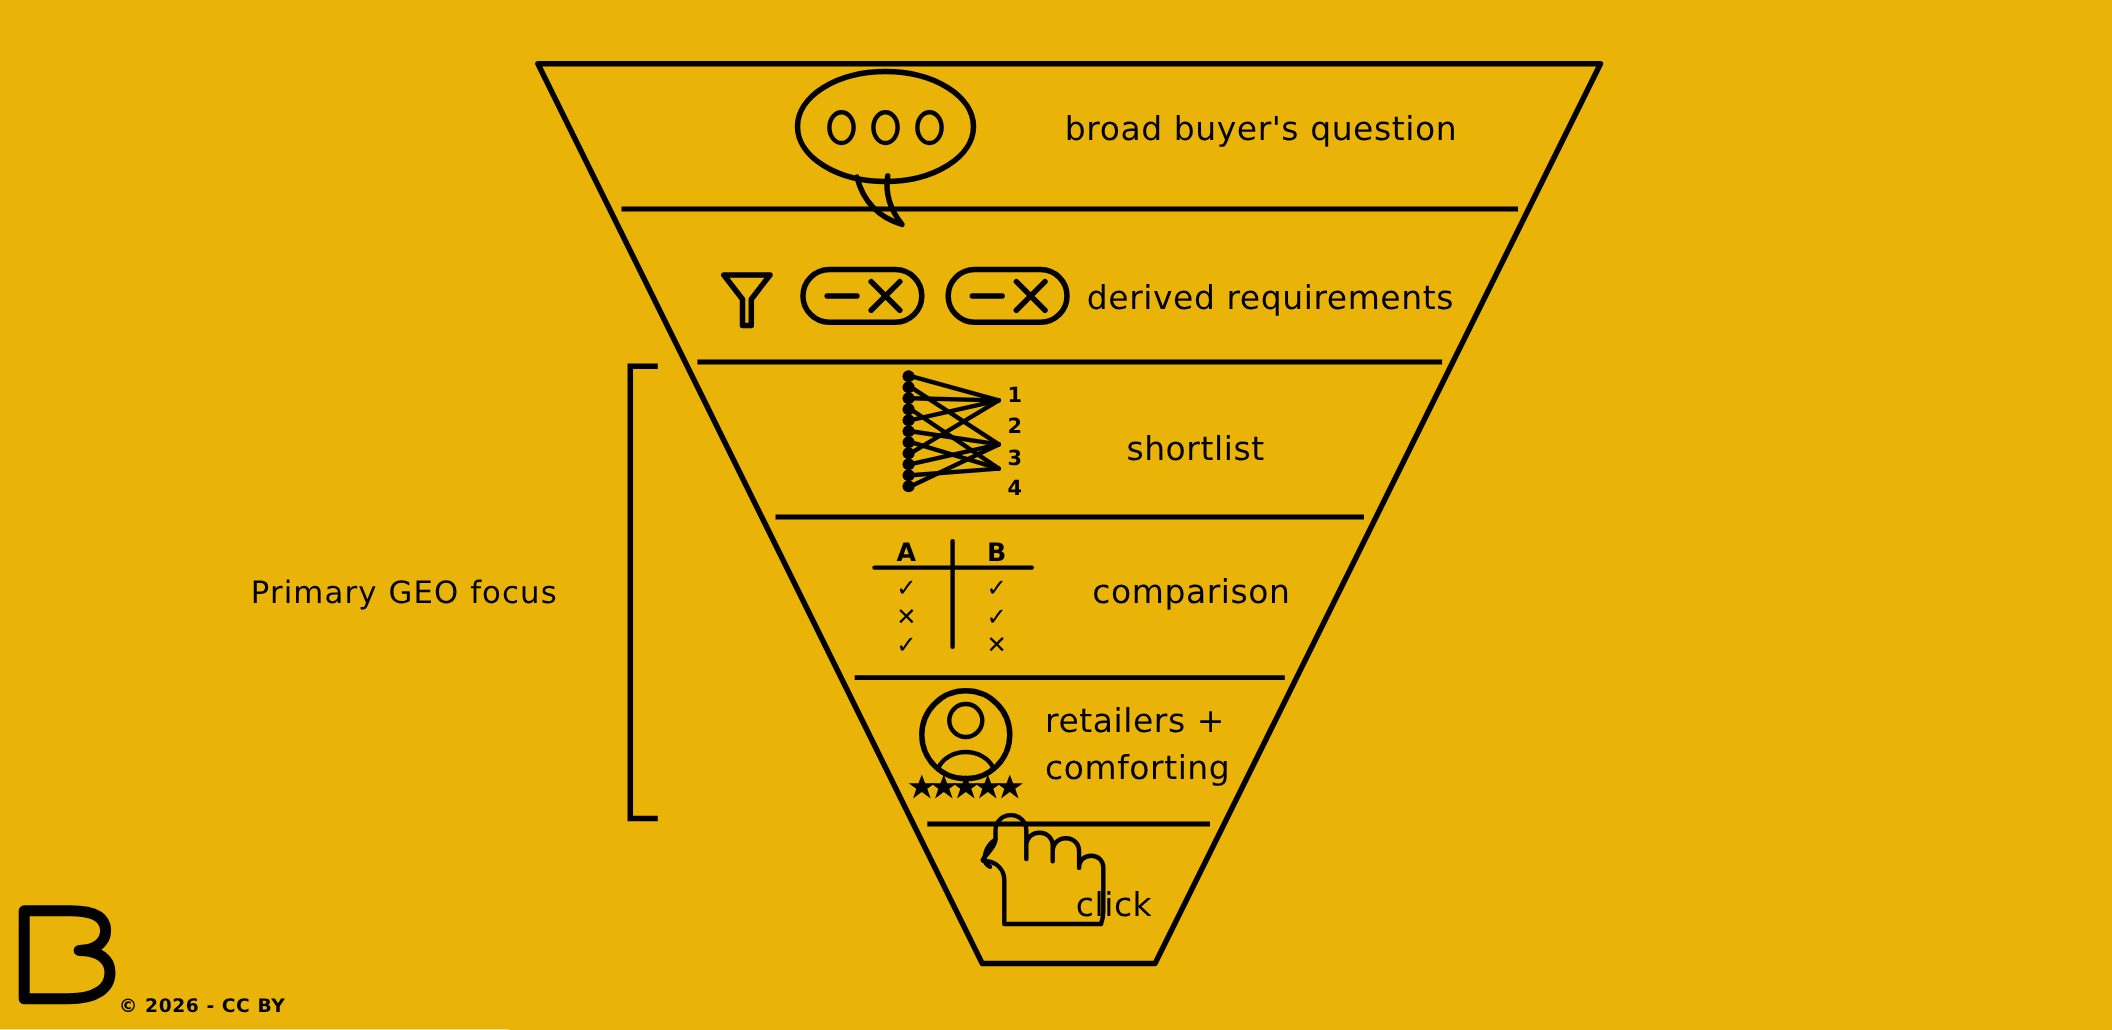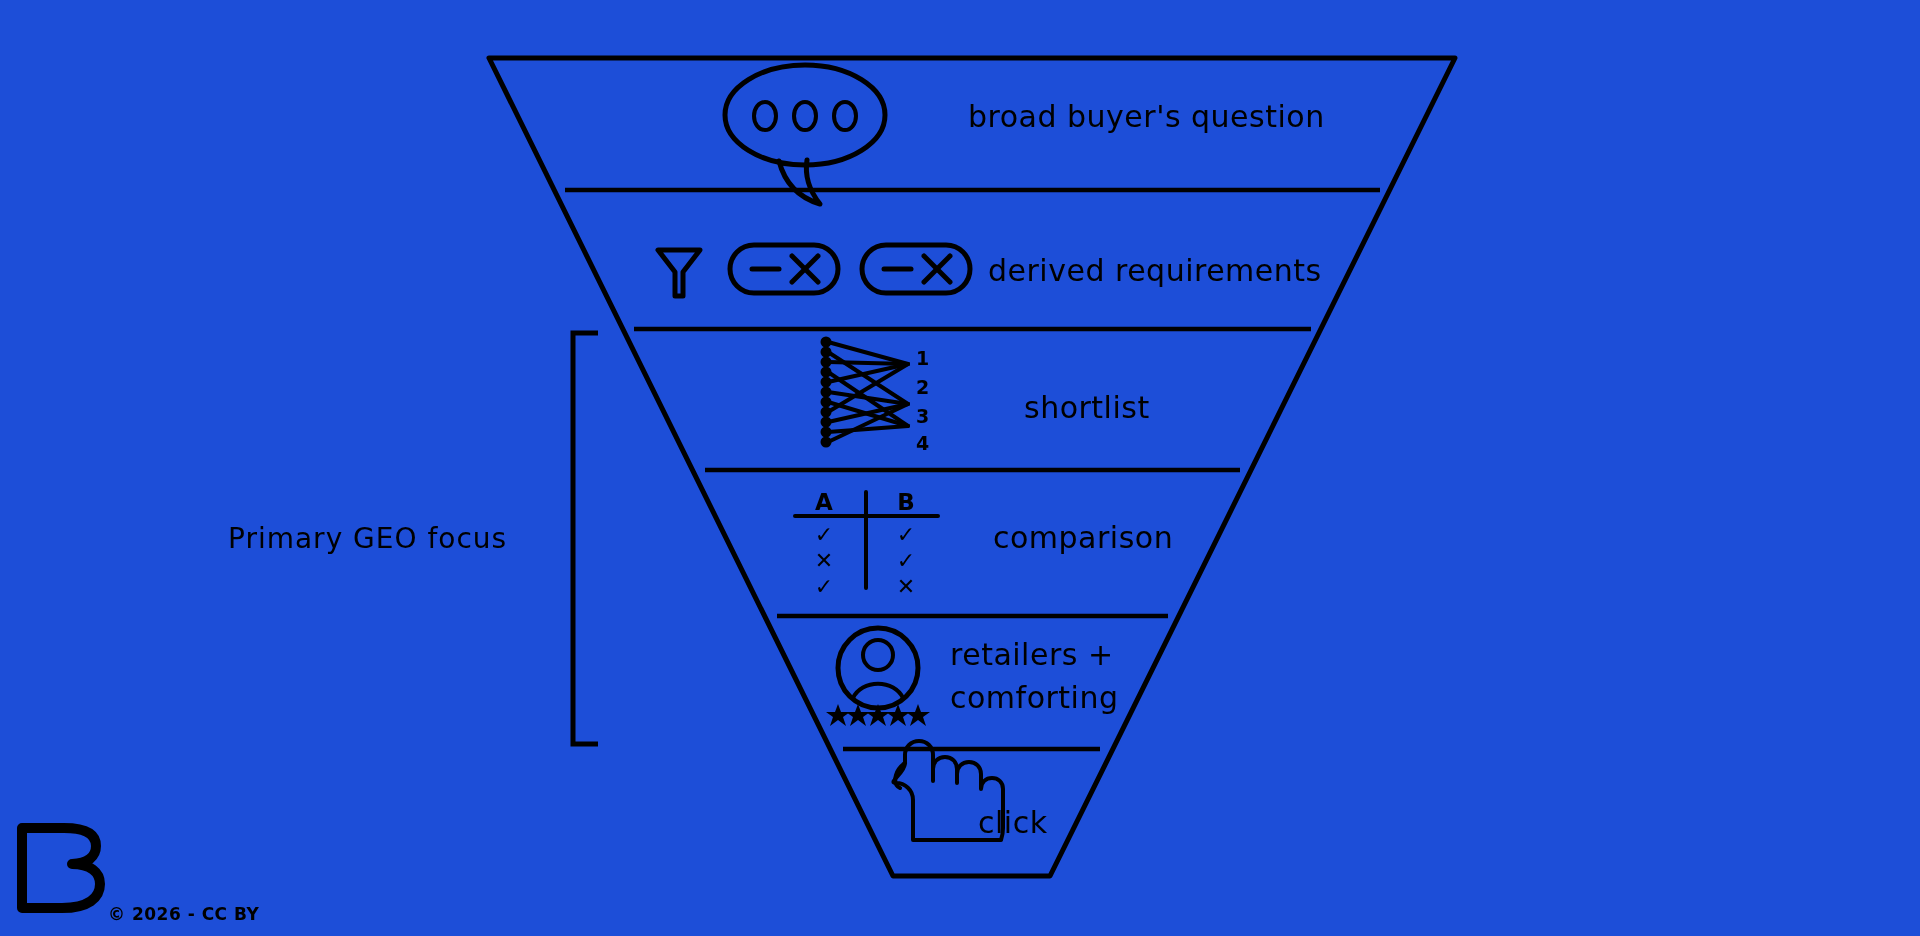--- a/index.html
+++ b/index.html
@@ -11,21 +11,21 @@
   body {
     width: 1920px;
     height: 936px;
     overflow: hidden;
     font-family: "DejaVu Sans", sans-serif;
   }
   #stage {
     position: relative;
     width: 1920px;
     height: 936px;
-    background: #1d4ed8;
+    background: #eab308;
   }
   #funnel-svg {
     position: absolute;
     left: 0;
     top: 0;
     width: 1920px;
     height: 936px;
   }
   .stage-label {
     font-family: "DejaVu Sans", sans-serif;

